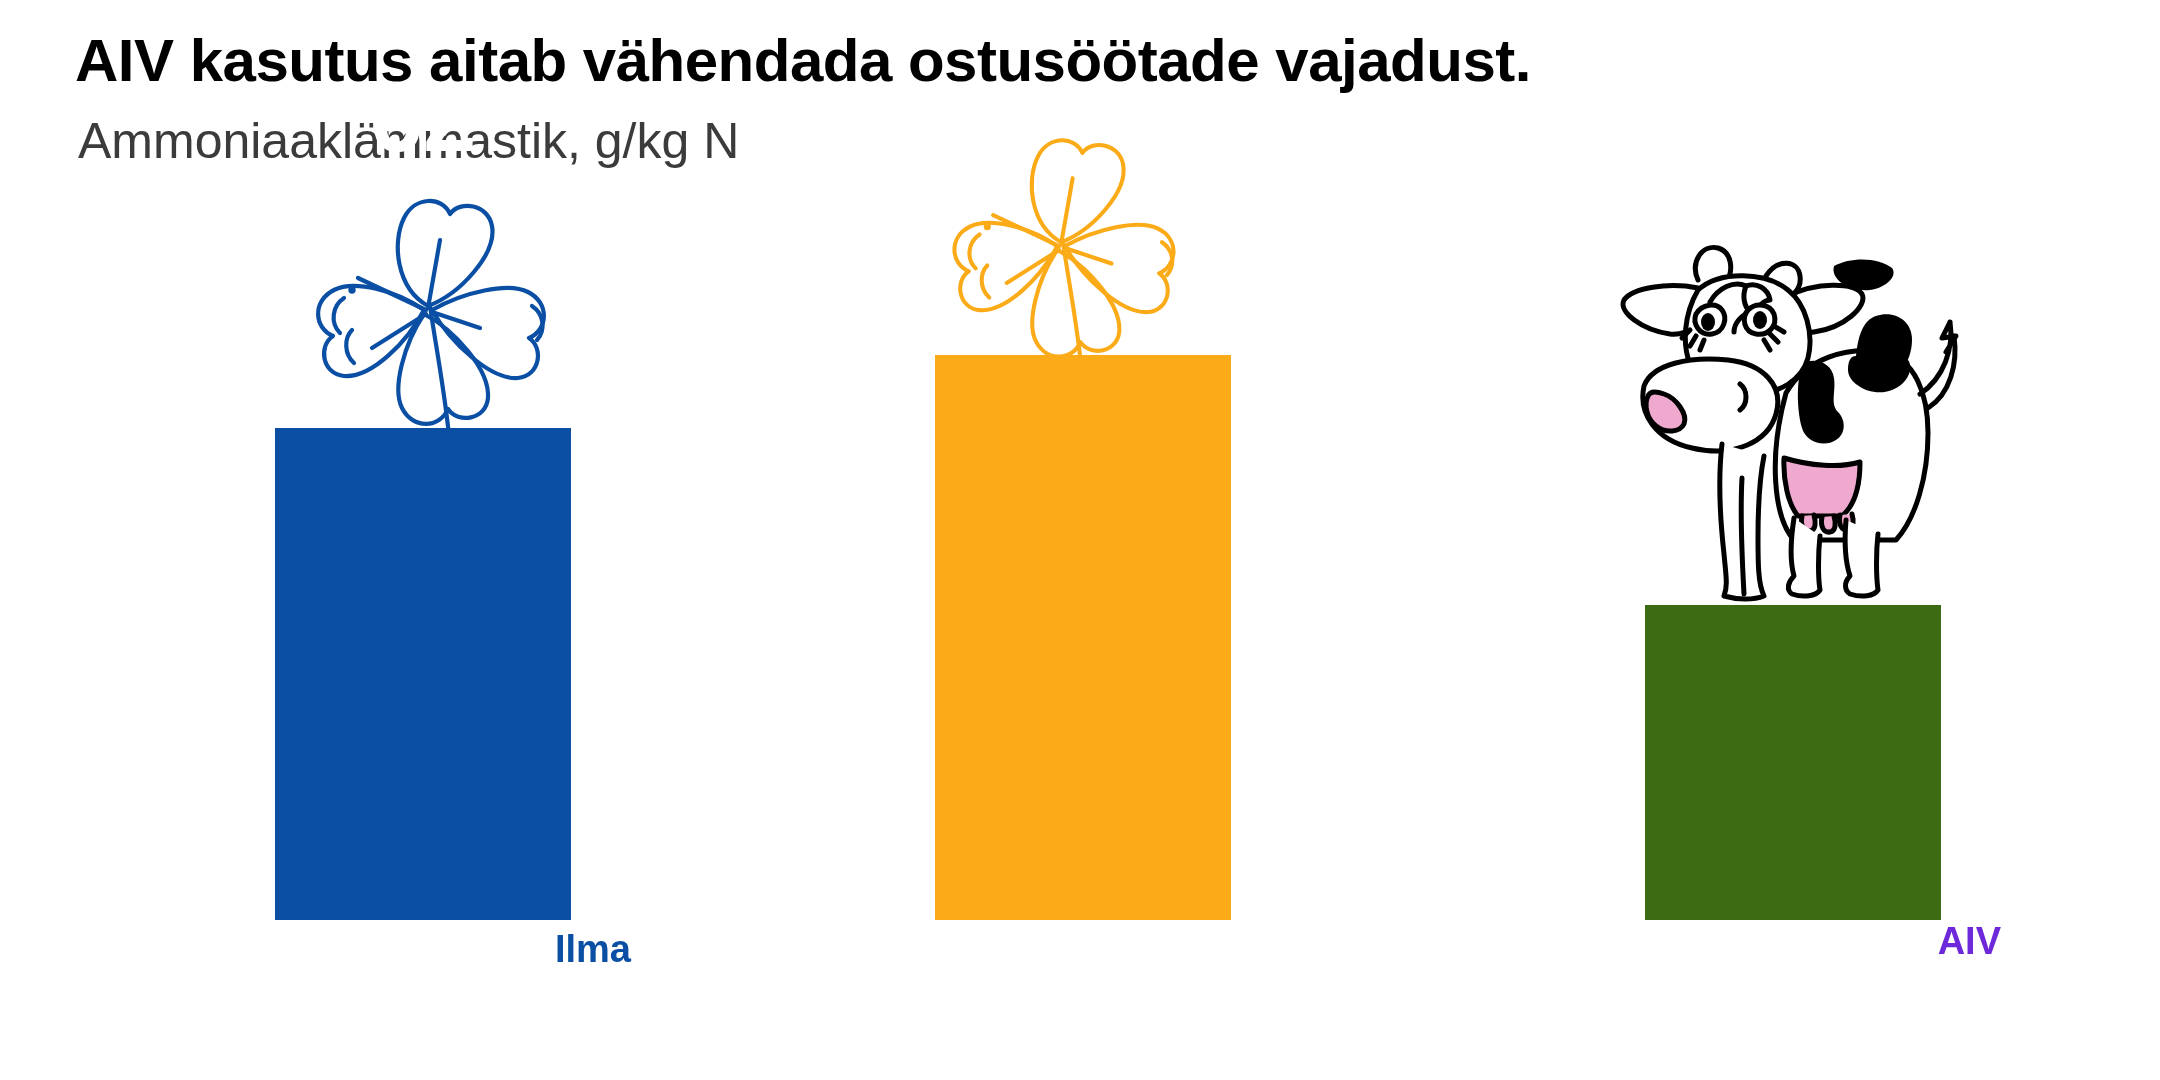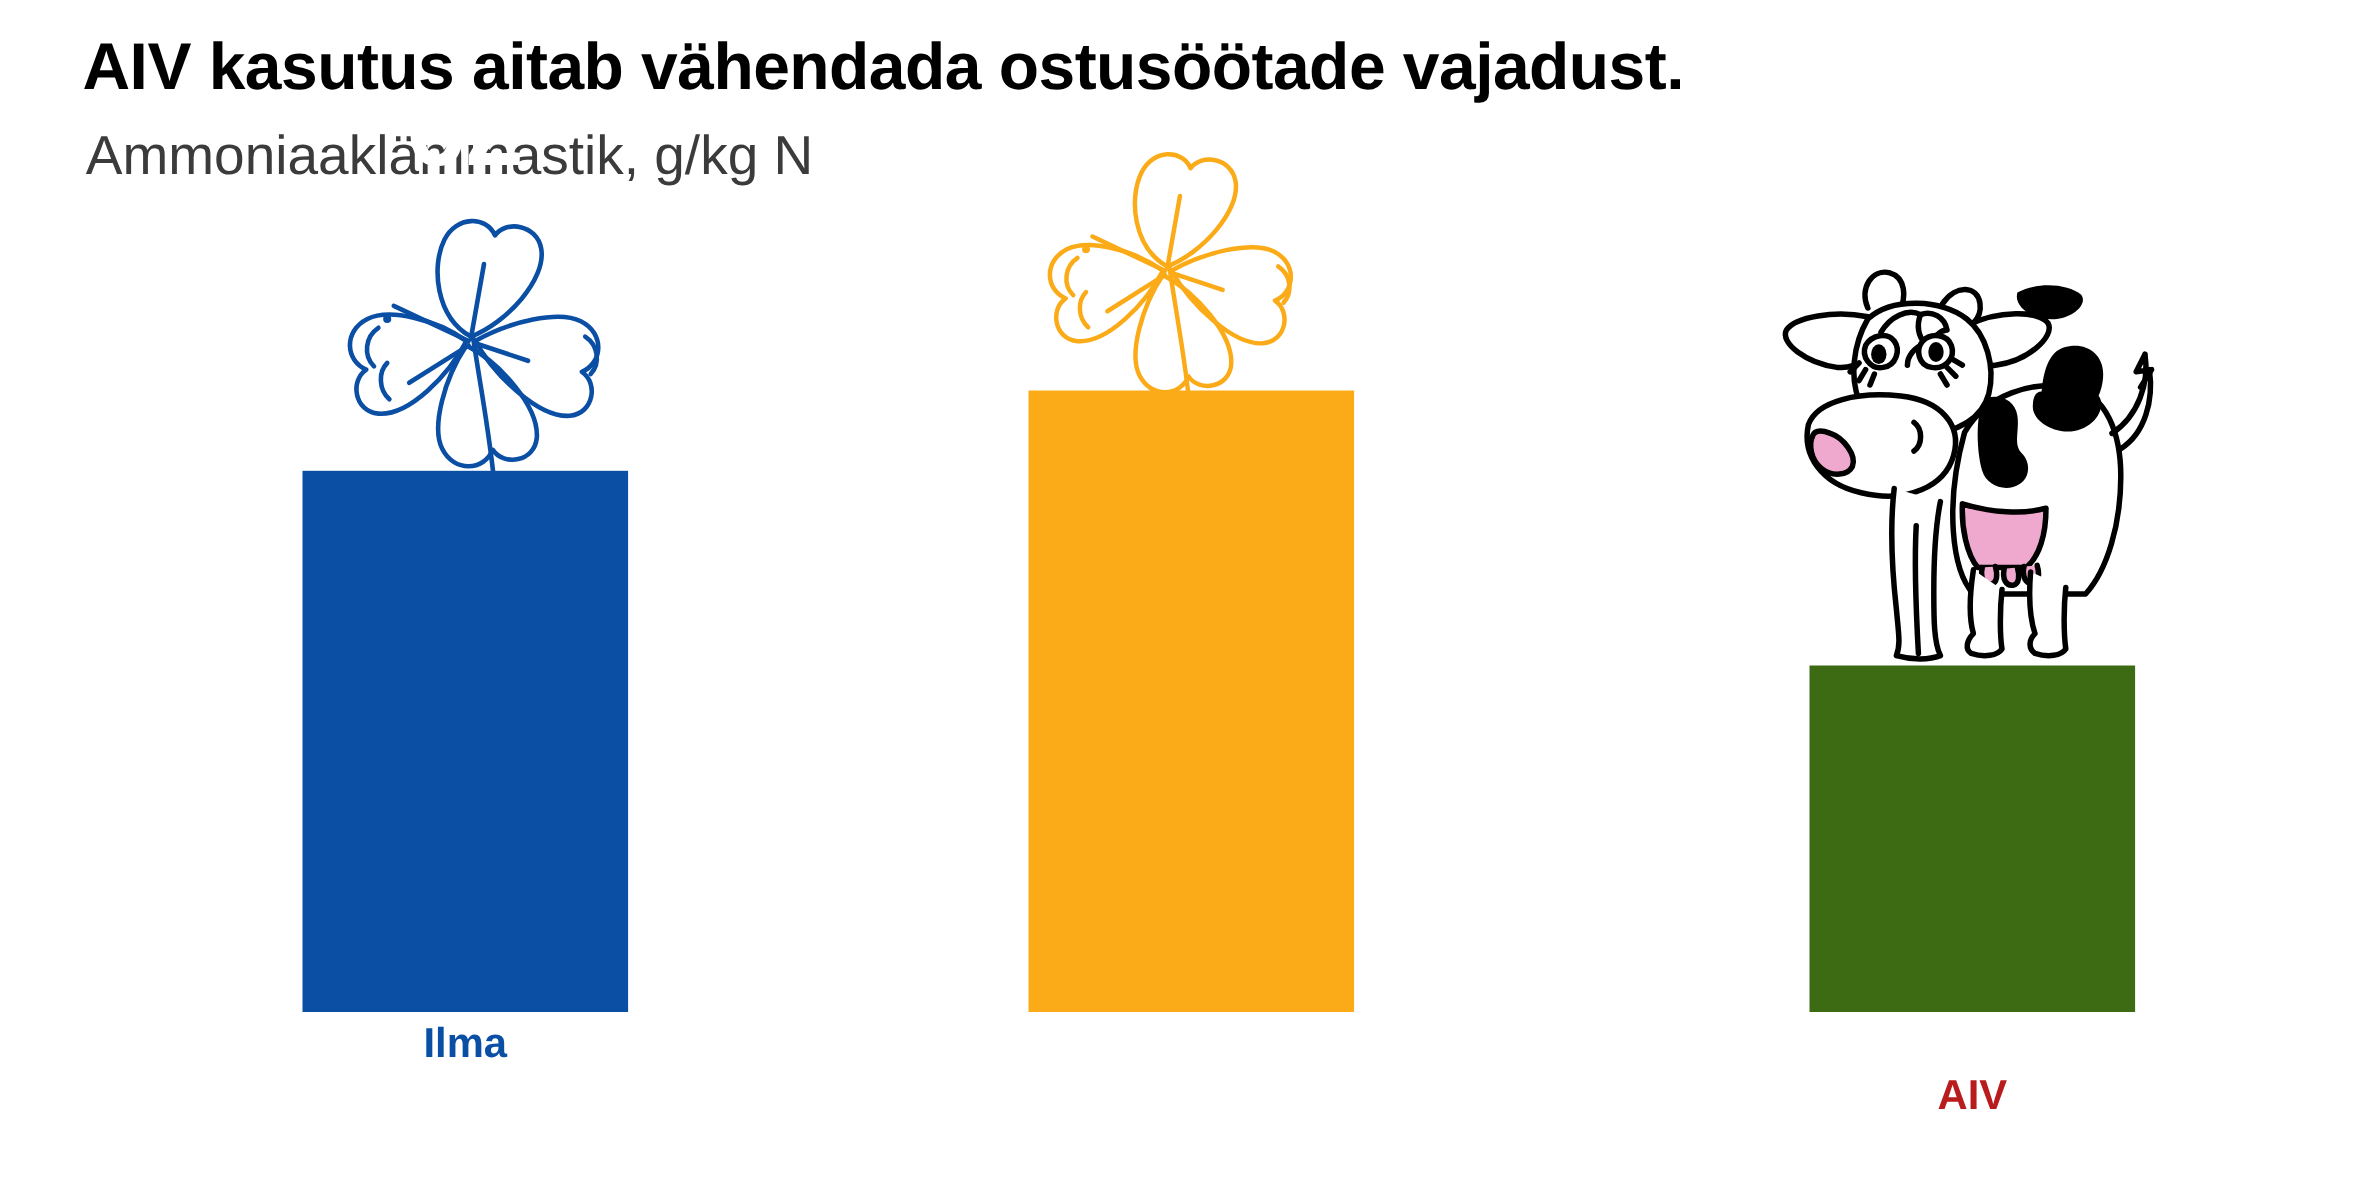--- a/index.html
+++ b/index.html
@@ -28,42 +28,42 @@
   .bar-group{position:absolute;top:0;height:1080px;}
   .bar{position:absolute;bottom:160px;}
   .bar-value{
     position:absolute;left:0;right:0;
     text-align:center;color:#ffffff;
     font-size:96px;font-weight:bold;line-height:1;
     font-family:"Liberation Sans", sans-serif;
   }
   .bar-label{
     position:absolute;left:-60px;right:-60px;
-    text-align:center;
+    text-align:right;
     font-size:38px;font-weight:bold;line-height:1.28;
     font-family:"Liberation Sans", sans-serif;
   }
 
   
   #g1{left:275px;width:296px;}
   #g1 .bar{left:0;width:296px;height:492px;background:#0B4FA5;}
   #g1 .bar-value{top:70px;}
   #g1 .bar-label{top:925px;color:#0B4FA5;}
 
   
   #g2{left:935px;width:296px;}
   #g2 .bar{left:0;width:296px;height:565px;background:#FBAB18;}
   #g2 .bar-value{top:38px;}
   #g2 .bar-label{top:925px;color:#FBAB18;}
 
   
   #g3{left:1645px;width:296px;}
   #g3 .bar{left:0;width:296px;height:315px;background:#3C6B14;}
   #g3 .bar-value{top:70px;}
-  #g3 .bar-label{top:972px;color:#b91c1c;}
+  #g3 .bar-label{top:917px;color:#6d28d9;}
 
   
   .art{position:absolute;}
   #clover-blue{left:300px;top:178px;width:260px;height:270px;}
   #clover-orange{left:932px;top:118px;width:262px;height:262px;}
   #cow{left:1598px;top:218px;width:406px;height:400px;}
 </style>
 </head>
 <body>
 

